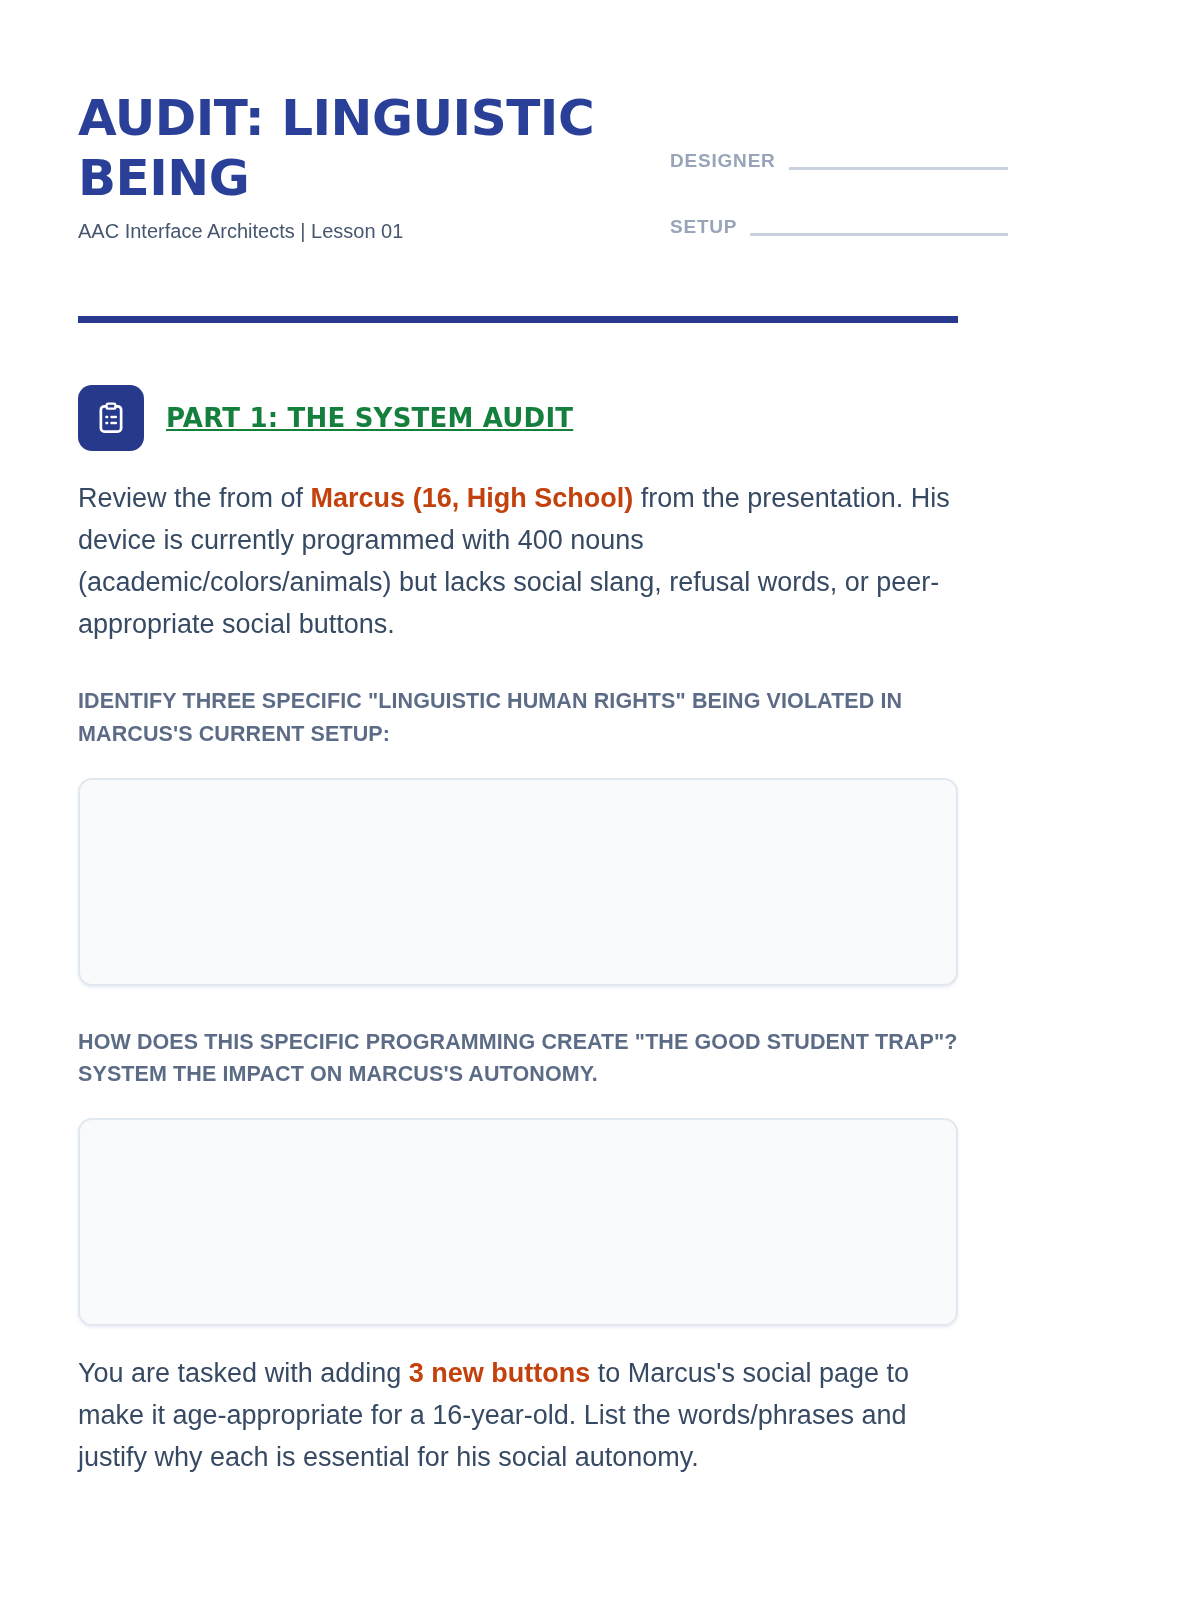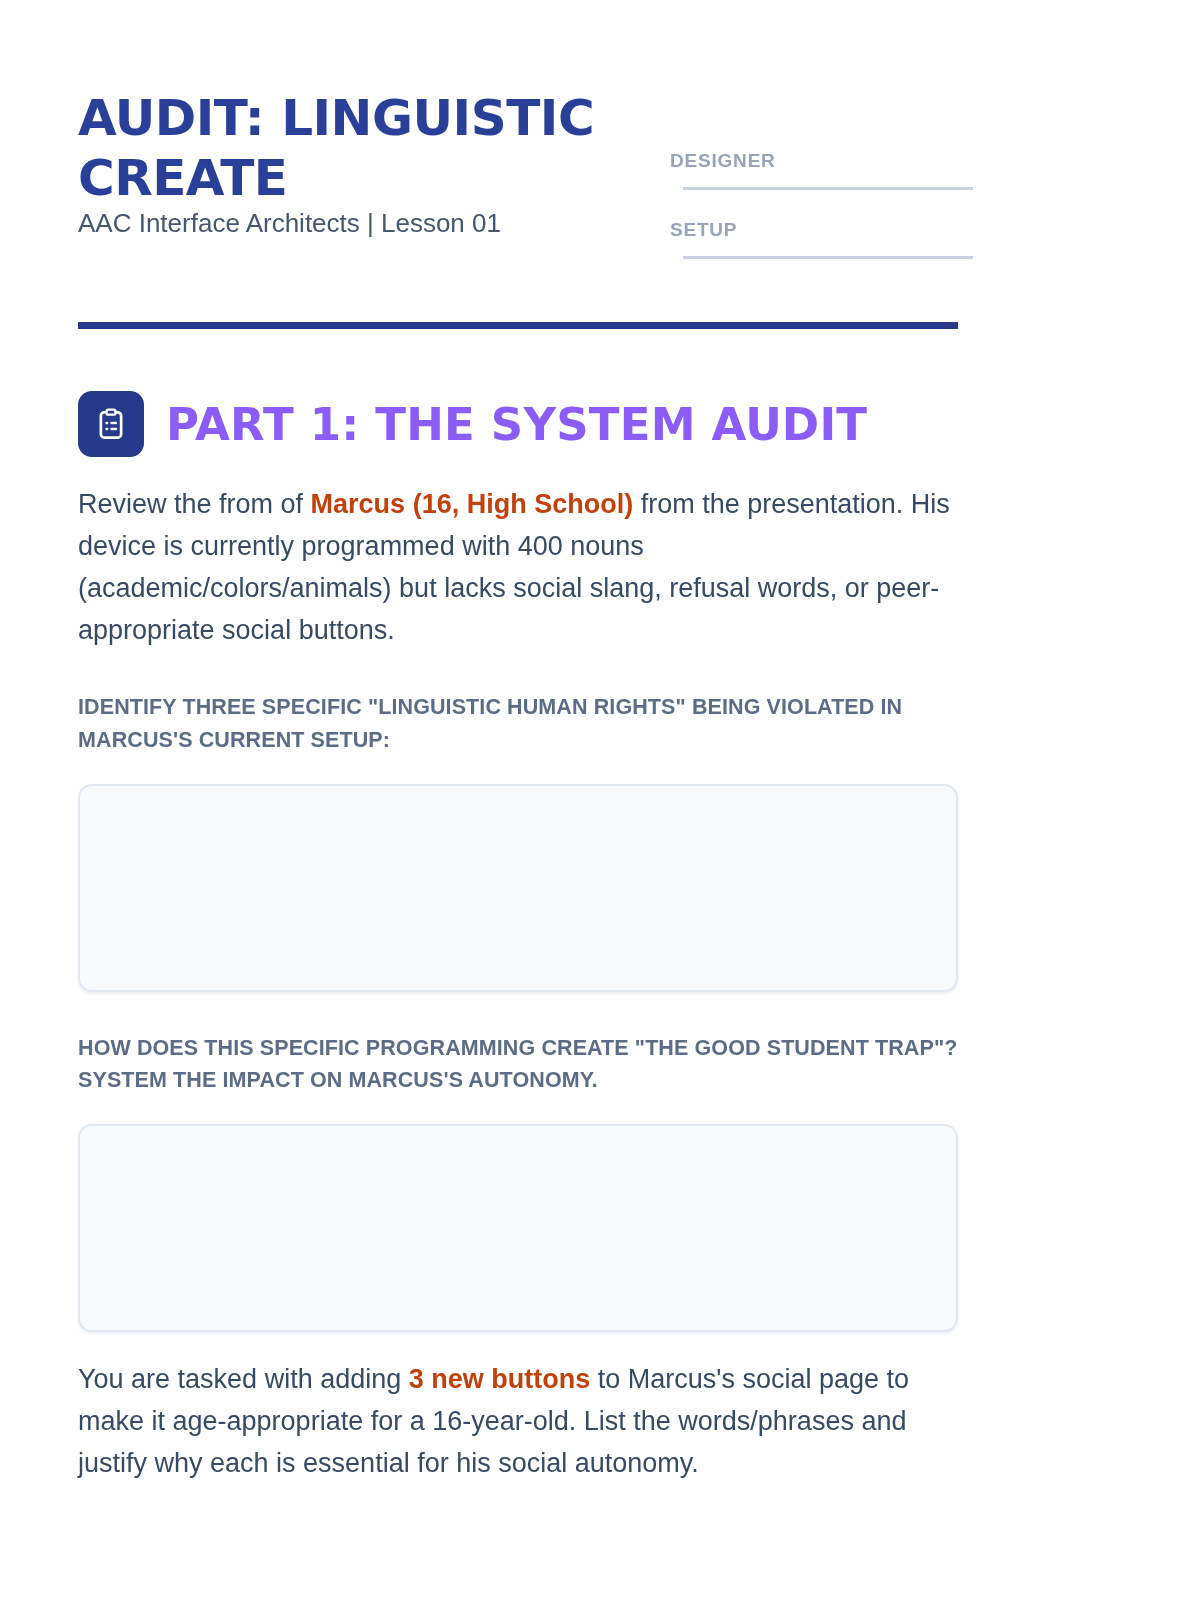--- a/index.html
+++ b/index.html
@@ -18,43 +18,44 @@
   .doc-title{
     font-family:"DejaVu Sans", sans-serif;
     font-weight:800;
     font-size:50px;
     line-height:1.2;
     letter-spacing:-0.5px;
     color:#2a3f97;
     white-space:nowrap;
   }
   .doc-subtitle{
-    font-size:26px;
+    margin-top:12px;
+    font-size:20px;
     color:#46566e;
   }
   .fields{margin-left:auto;width:424px;padding-top:62px;}
-  .field-row{display:flex;align-items:flex-start;margin-bottom:29px;flex-direction:column;}
+  .field-row{display:flex;align-items:center;margin-bottom:29px;}
   .field-label{
     font-size:19px;font-weight:700;letter-spacing:0.8px;
     color:#98a4b8;margin-bottom:15px;white-space:nowrap;
   }
   .field-line{width:290px;height:3px;background:#c8d2de;margin-left:13px;}
   .divider{margin-top:34px;height:7px;background:#28398e;}
   
   .section-header{display:flex;align-items:center;gap:22px;}
   .mt-s1{margin-top:62px;}
   .mt-s2{margin-top:70px;}
   .icon-box{
     flex:0 0 66px;width:66px;height:66px;border-radius:14px;
     background:#26398a;display:flex;align-items:center;justify-content:center;
   }
   .section-title{
     font-family:"DejaVu Sans", sans-serif;
-    font-weight:800;font-size:45px;letter-spacing:0.2px;
-    color:#8b5cf6;white-space:nowrap;
+    font-weight:800;font-size:26px;letter-spacing:0.2px;
+    color:#15803d;white-space:nowrap;text-decoration:underline;
   }
   .intro{
     margin-top:27px;
     font-size:27px;line-height:1.55;
     color:#374a63;
   }
   .intro b{font-weight:700;color:#c2410c;}
   .question{
     margin-top:40px;
     font-size:21.5px;font-weight:700;line-height:1.5;
@@ -70,21 +71,21 @@
 </style>
 </head>
 <body>
 
 <div class="page">
 
   <div class="header">
     <div class="title-block">
       <div class="doc-title">
         <div>AUDIT: LINGUISTIC</div>
-        <div>CREATE</div>
+        <div>BEING</div>
       </div>
       <div class="doc-subtitle">AAC Interface Architects | Lesson 01</div>
     </div>
     <div class="fields">
       <div class="field-row">
         <span class="field-label">DESIGNER</span>
         <span class="field-line"></span>
       </div>
       <div class="field-row">
         <span class="field-label">SETUP</span>

